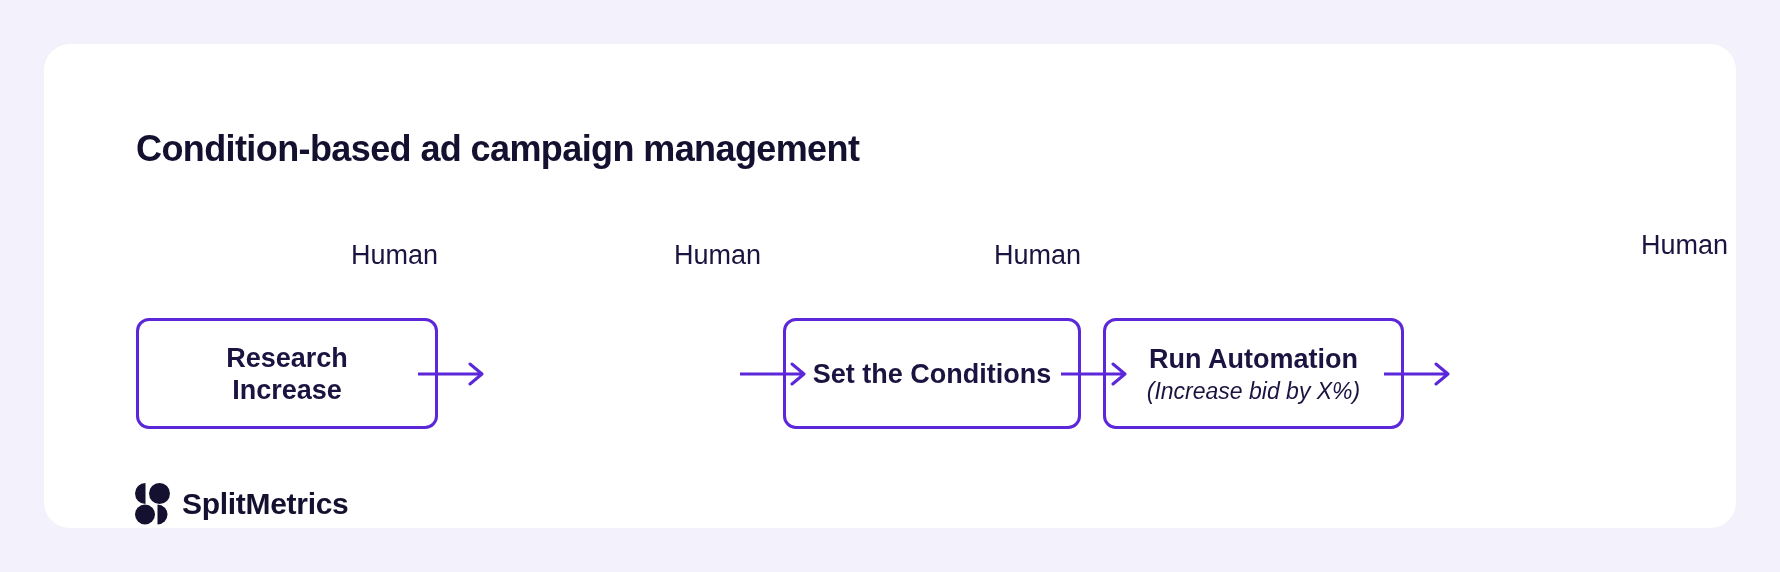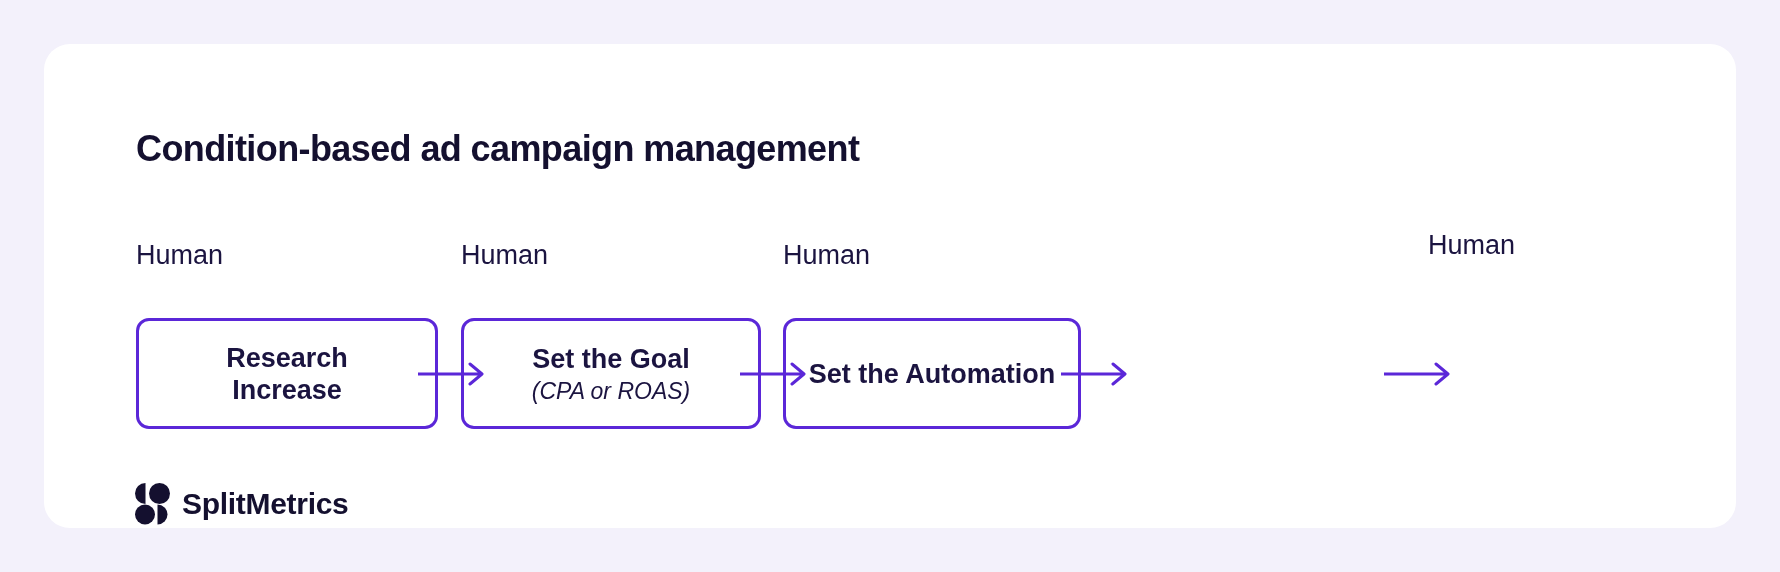--- a/index.html
+++ b/index.html
@@ -15,21 +15,21 @@
     position:absolute;left:44px;top:44px;width:1692px;height:484px;
     background:#FFFFFF;border-radius:26px;
   }
   .page-title{
     position:absolute;left:92px;top:84px;
     font-size:36px;font-weight:700;letter-spacing:-0.6px;color:#14102F;
   }
   .human-label{
     position:absolute;top:194px;height:34px;
     font-size:27px;font-weight:400;color:#1B1440;
-    text-align:left;line-height:34px;
+    text-align:right;line-height:34px;
   }
   .stage-box{
     position:absolute;top:274px;height:111px;box-sizing:border-box;
     border:3px solid #5B27D8;border-radius:13px;background:#FFFFFF;
     display:flex;flex-direction:column;align-items:center;justify-content:center;
     gap:3px;z-index:1;
   }
   .stage-title{
     font-size:27px;font-weight:700;line-height:32px;
     text-align:center;white-space:pre-line;color:#1B1440;
@@ -72,29 +72,29 @@
     <div class="human-label pos-s1">Human</div>
     <div class="human-label pos-s2">Human</div>
     <div class="human-label pos-s3">Human</div>
     <div class="human-label pos-s5 hl5">Human</div>
 
     <div class="stage-box pos-s1">
       <div class="stage-title">Research
 Increase</div>
     </div>
 
-    <div class="stage-box pos-s2">
-      <div class="stage-title">Set the Goal</div>
-      <div class="stage-subtitle">(CPA or ROAS)</div>
+
+    <div class="stage-box pos-s3">
+      <div class="stage-title">Set the Conditions</div>
     </div>
 
-    <div class="stage-box pos-s3">
-      <div class="stage-title">Set the Automation</div>
+    <div class="stage-box pos-s4">
+      <div class="stage-title">Run Automation</div>
+      <div class="stage-subtitle">(Increase bid by X%)</div>
     </div>
-
 
 
     <svg class="flow-arrow a1" viewBox="0 0 67 28">
       <path d="M0 14 H62 M52 4 L64 14 L52 24" fill="none" stroke="#5B27D8" stroke-width="3" stroke-linecap="round" stroke-linejoin="round"></path>
     </svg>
     <svg class="flow-arrow a2" viewBox="0 0 67 28">
       <path d="M0 14 H62 M52 4 L64 14 L52 24" fill="none" stroke="#5B27D8" stroke-width="3" stroke-linecap="round" stroke-linejoin="round"></path>
     </svg>
     <svg class="flow-arrow a3" viewBox="0 0 67 28">
       <path d="M0 14 H62 M52 4 L64 14 L52 24" fill="none" stroke="#5B27D8" stroke-width="3" stroke-linecap="round" stroke-linejoin="round"></path>

